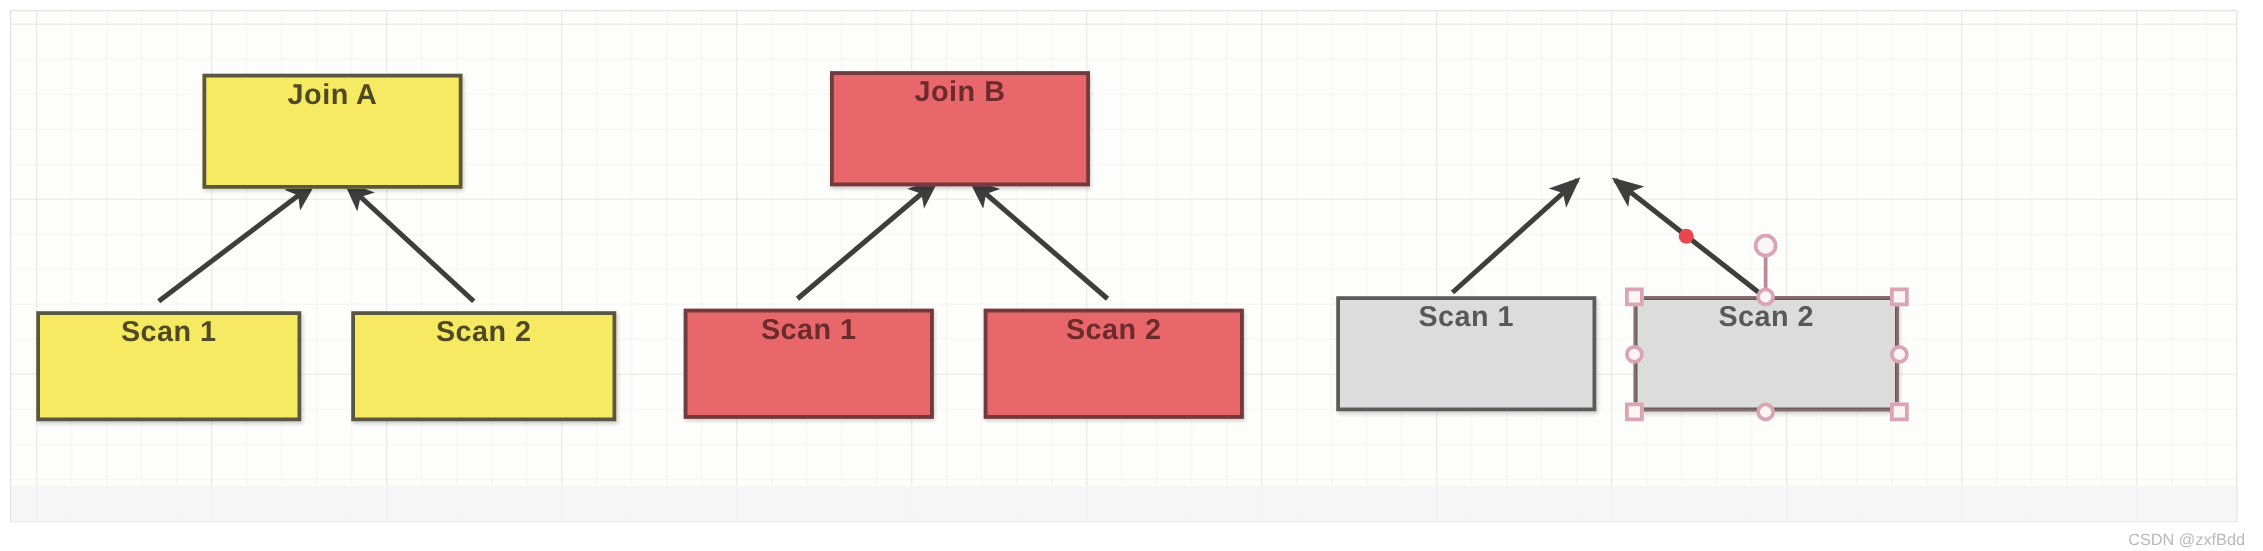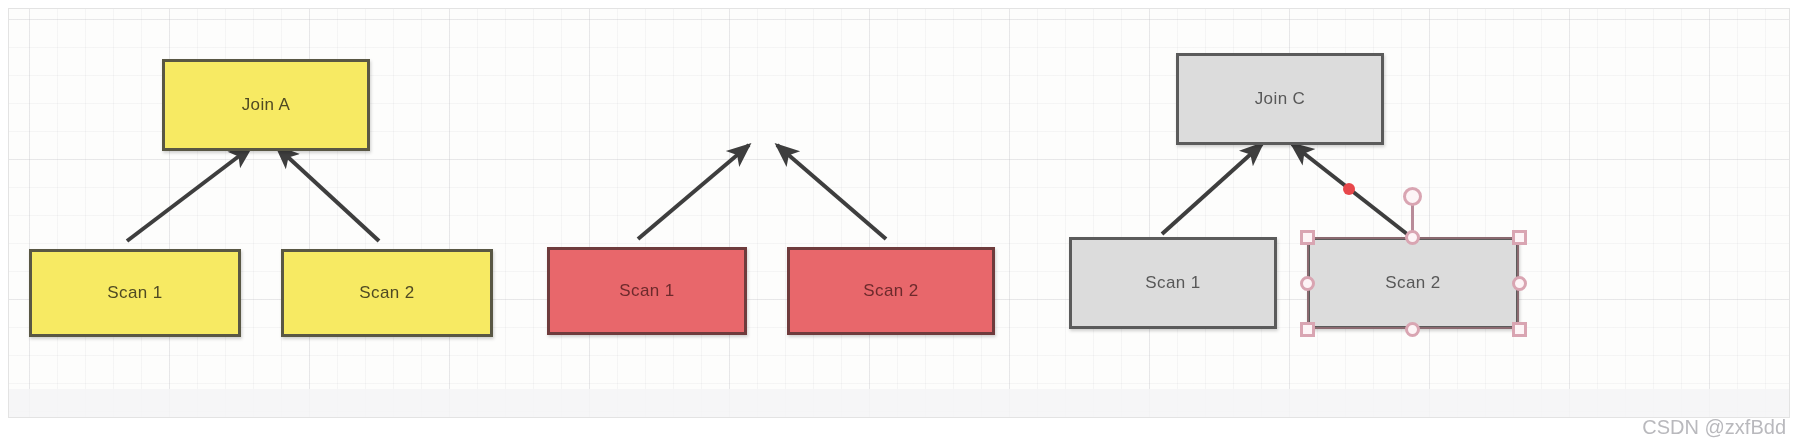--- a/index.html
+++ b/index.html
@@ -50,26 +50,25 @@
     width: 1810px;
     height: 23px;
     background: #ffffff;
   }
 
   
   .node {
     position: absolute;
     box-sizing: border-box;
     display: flex;
-    align-items: center;
     justify-content: center;
     border-style: solid;
     border-width: 3px;
-    font-size: 17px;
-    font-weight: normal;
+    font-size: 23px;
+    font-weight: bold;
     letter-spacing: 0.4px;
     box-shadow: 1px 2px 3px rgba(0,0,0,0.18);
     -webkit-font-smoothing: antialiased;
   }
   .node.yellow {
     background: #f7ea63;
     border-color: #595744;
     color: #4f4a23;
   }
   .node.red {
@@ -122,23 +121,23 @@
     top: 348px;
     font-size: 27px;
     color: rgba(120,120,125,0.30);
     font-family: "DejaVu Sans", sans-serif;
     white-space: nowrap;
     pointer-events: none;
     letter-spacing: 1px;
   }
   #csdn {
     position: absolute;
-    right: 24px;
+    right: 14px;
     bottom: 2px;
-    font-size: 20px;
+    font-size: 13px;
     color: #b9b9bd;
     font-family: "Liberation Sans", sans-serif;
     white-space: nowrap;
   }
 </style>
 </head>
 <body>
 
 <div id="screen">
 
@@ -171,30 +170,30 @@
     <div class="node yellow" style="left:153px; top:50px; width:208px; height:92px;">
       <span>Join A</span>
     </div>
     <div class="node yellow" style="left:20px; top:240px; width:212px; height:88px;">
       <span>Scan 1</span>
     </div>
     <div class="node yellow" style="left:272px; top:240px; width:212px; height:88px;">
       <span>Scan 2</span>
     </div>
 
+    <div class="node red" style="left:655px; top:48px; width:208px; height:92px;">
+      <span>Join B</span>
+    </div>
     <div class="node red" style="left:538px; top:238px; width:200px; height:88px;">
       <span>Scan 1</span>
     </div>
     <div class="node red" style="left:778px; top:238px; width:208px; height:88px;">
       <span>Scan 2</span>
     </div>
 
-    <div class="node gray" style="left:1167px; top:44px; width:208px; height:92px;">
-      <span>Join C</span>
-    </div>
     <div class="node gray" style="left:1060px; top:228px; width:208px; height:92px;">
       <span>Scan 1</span>
     </div>
     <div class="node gray" style="left:1298px; top:228px; width:212px; height:92px;">
       <span>Scan 2</span>
     </div>
 
     <div>
       <div class="sel-outline" style="left:1298px; top:228px; width:212px; height:92px;"></div>
 

